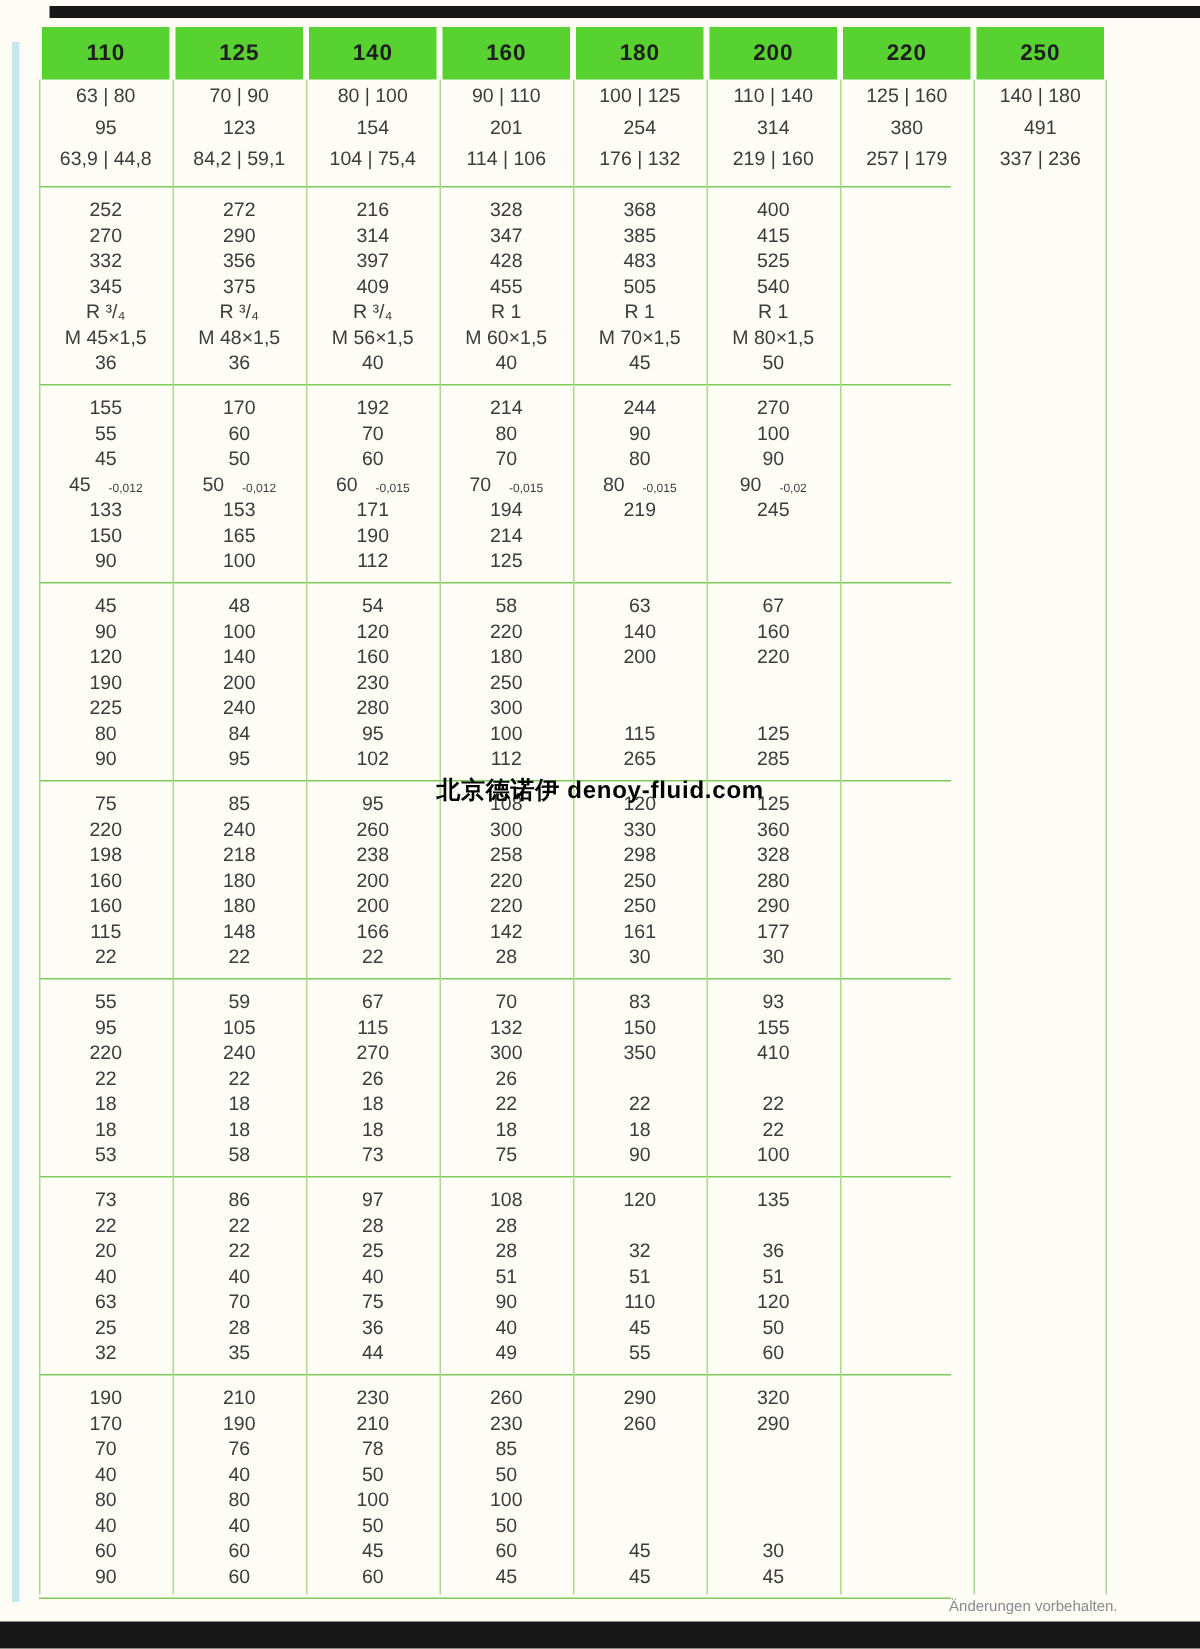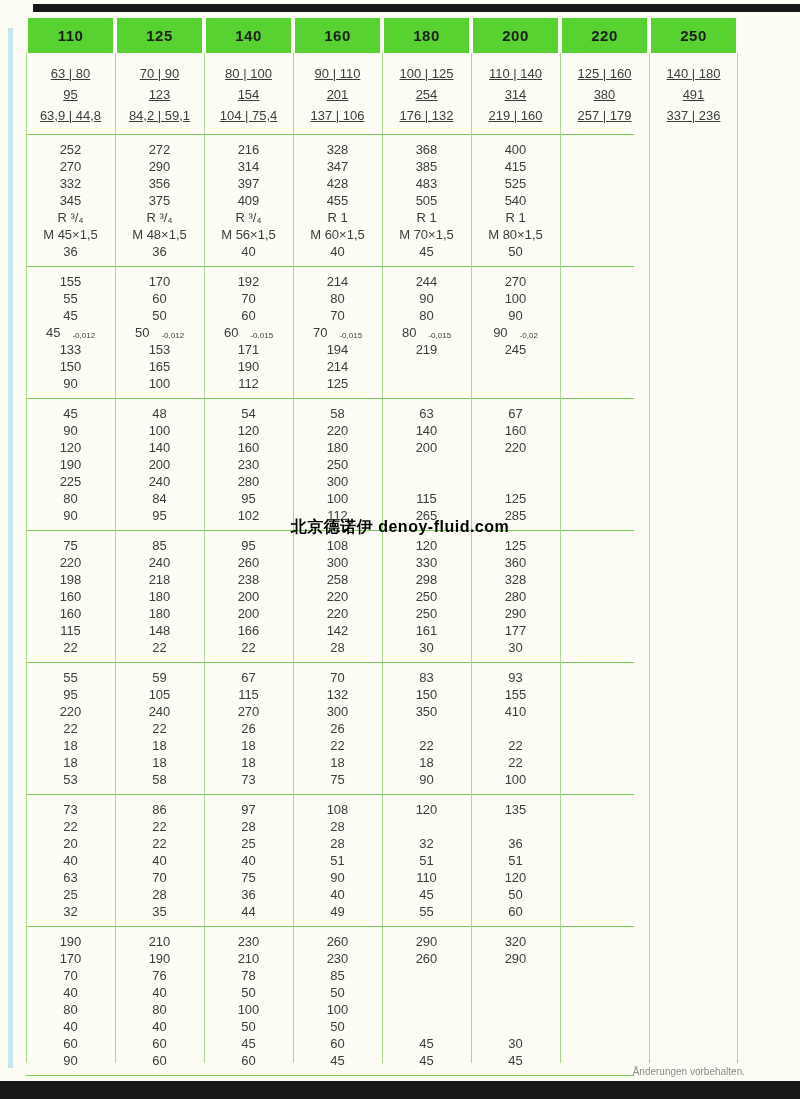--- a/index.html
+++ b/index.html
@@ -22,21 +22,21 @@
   .sidestrip{position:absolute;left:8px;top:28px;width:5px;height:1040px;background:#c3e8ee;}
   .sheet{position:absolute;left:26px;top:18px;width:608px;height:1045px;}
   .thead{display:grid;grid-template-columns:repeat(8,89px);height:35px;}
   .hcell{
     margin:0 2px;background:var(--green);
     display:flex;align-items:center;justify-content:center;
     font-weight:bold;font-size:15px;color:#1e1e1e;letter-spacing:.5px;
   }
   .tsub{
     display:grid;grid-template-columns:repeat(8,89px);grid-auto-rows:21px;
-    padding:10px 0 8px;border-bottom:1px solid var(--hline);text-decoration:underline;
+    padding:0 0 8px;border-bottom:1px solid var(--hline);
   }
   .group{
     display:grid;grid-template-columns:repeat(8,89px);grid-auto-rows:17px;
     padding:6px 0;border-bottom:1px solid var(--hline);
   }
   .cell{
     display:flex;align-items:center;justify-content:center;
     font-size:13px;white-space:nowrap;
   }
   .tol{font-size:8px;position:relative;top:3px;margin-left:12px;}
@@ -80,21 +80,21 @@
       <div class="cell">123</div>
       <div class="cell">154</div>
       <div class="cell">201</div>
       <div class="cell">254</div>
       <div class="cell">314</div>
       <div class="cell">380</div>
       <div class="cell">491</div>
       <div class="cell">63,9 | 44,8</div>
       <div class="cell">84,2 | 59,1</div>
       <div class="cell">104 | 75,4</div>
-      <div class="cell">137 | 106</div>
+      <div class="cell">114 | 106</div>
       <div class="cell">176 | 132</div>
       <div class="cell">219 | 160</div>
       <div class="cell">257 | 179</div>
       <div class="cell">337 | 236</div>
     </div>
   <div>
       <div class="group">
         <div class="cell">252</div>
         <div class="cell">272</div>
         <div class="cell">216</div>

